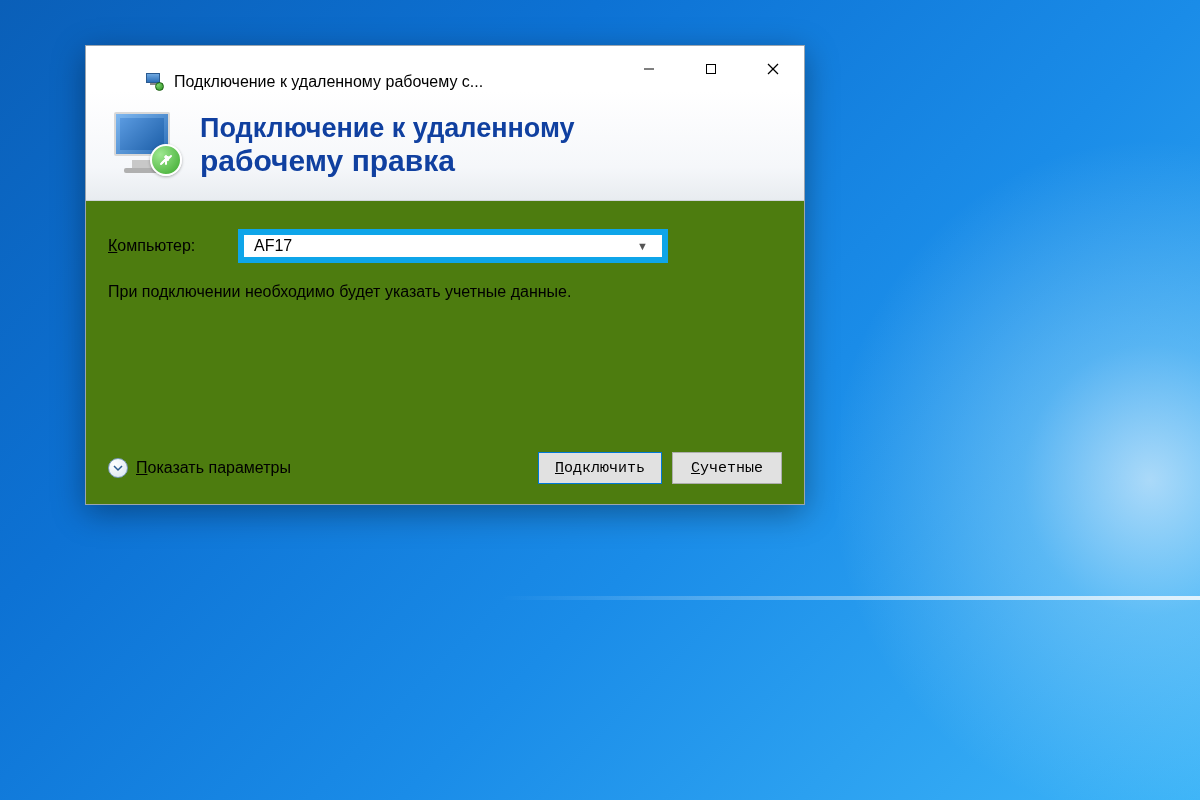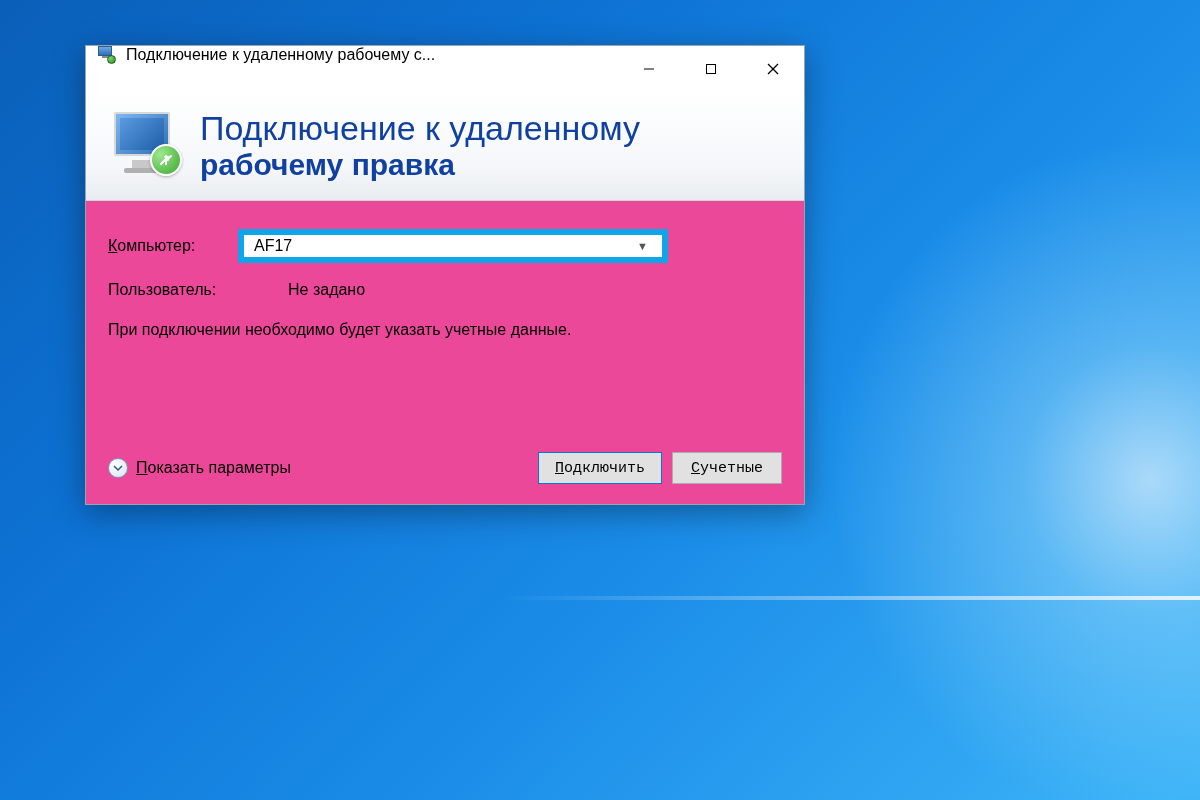--- a/index.html
+++ b/index.html
@@ -38,22 +38,23 @@
       width: 720px;
       height: 460px;
       background: #ffffff;
       border: 1px solid #9aa5b0;
       box-shadow: 0 8px 30px rgba(0,0,0,0.35);
     }
     .titlebar {
       height: 45px;
       background: #ffffff;
       display: flex;
-      align-items: flex-start;
+      align-items: flex-end;
       padding-left: 10px;
+      margin-left: 48px;
     }
     .titlebar-icon {
       width: 20px;
       height: 18px;
       margin-right: 10px;
       position: relative;
       flex-shrink: 0;
     }
     .icon-monitor-small {
       width: 14px;
@@ -172,30 +173,30 @@
       box-shadow: 0 1px 3px rgba(0,0,0,0.3);
     }
     .green-circle svg {
       width: 16px;
       height: 16px;
     }
     .header-text {
       color: #1040a0;
     }
     .header-line1 {
-      font-size: 34px;
-      font-weight: 400;
+      font-size: 27px;
+      font-weight: 700;
     }
     .header-line2 {
       font-size: 30px;
       font-weight: 700;
     }
     .body-panel {
       padding: 28px 16px 18px 22px;
-      background: #ec4899;
+      background: #4d7c0f;
       height: calc(100% - 155px);
       position: relative;
     }
     .form-row {
       display: flex;
       align-items: center;
       margin-bottom: 18px;
     }
     .form-label {
       font-size: 16px;
@@ -357,24 +358,20 @@
 
   <div class="body-panel">
     <div class="form-row">
       <div class="form-label"><span class="u">К</span><span>омпьютер:</span></div>
       <div class="combo-box">
         <input class="combo-input" value="AF17" style="">
         <span class="combo-arrow">▼</span>
       </div>
     </div>
 
-    <div class="user-row">
-      <div class="user-label">Пользователь:</div>
-      <div class="user-value">Не задано</div>
-    </div>
 
     <div class="info-text">При подключении необходимо будет указать учетные данные.</div>
 
     <div class="bottom-row">
       <div class="show-options">
         <div class="expand-icon">
           <svg viewBox="0 0 10 10">
               <path d="M1 3 L5 7 L9 3" fill="none" stroke="#2a5a90" stroke-width="1.5"></path>
             </svg>
         </div>

